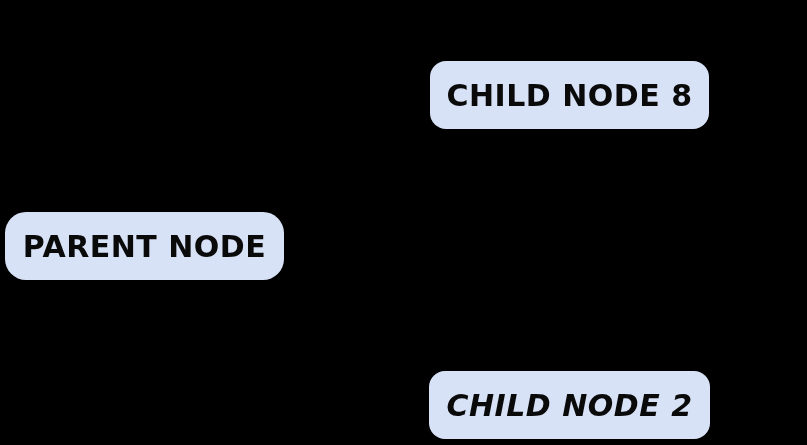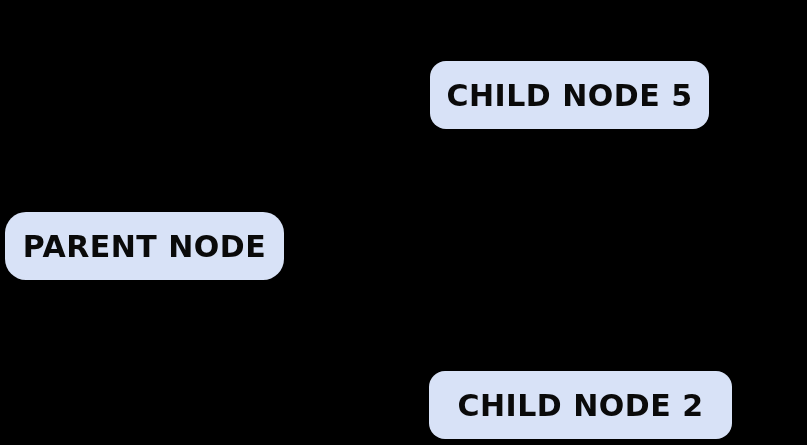--- a/index.html
+++ b/index.html
@@ -42,34 +42,35 @@
   }
   #node-child-1 {
     left: 430px;
     top: 61px;
     width: 279px;
     height: 68px;
   }
   #node-child-2 {
     left: 429px;
     top: 371px;
-    width: 303px;
+    width: 281px;
     height: 68px;
+    font-style: italic;
   }
 </style>
 </head>
 <body>
 
 <div class="canvas" style="background: rgb(0, 0, 0);">
 
   <div class="node" id="node-parent" style="background: rgb(216, 226, 247); border-radius: 21px;">
     <span class="node-label" style="color: rgb(10, 10, 10);">PARENT NODE</span>
   </div>
 
   <div class="node" id="node-child-1" style="background: rgb(216, 226, 247);">
-    <span class="node-label" style="color: rgb(10, 10, 10);">CHILD NODE 5</span>
+    <span class="node-label" style="color: rgb(10, 10, 10);">CHILD NODE 8</span>
   </div>
 
   <div class="node" id="node-child-2" style="background: rgb(216, 226, 247);">
     <span class="node-label" style="color: rgb(10, 10, 10);">CHILD NODE 2</span>
   </div>
 
 </div>
 
 </body></html>

